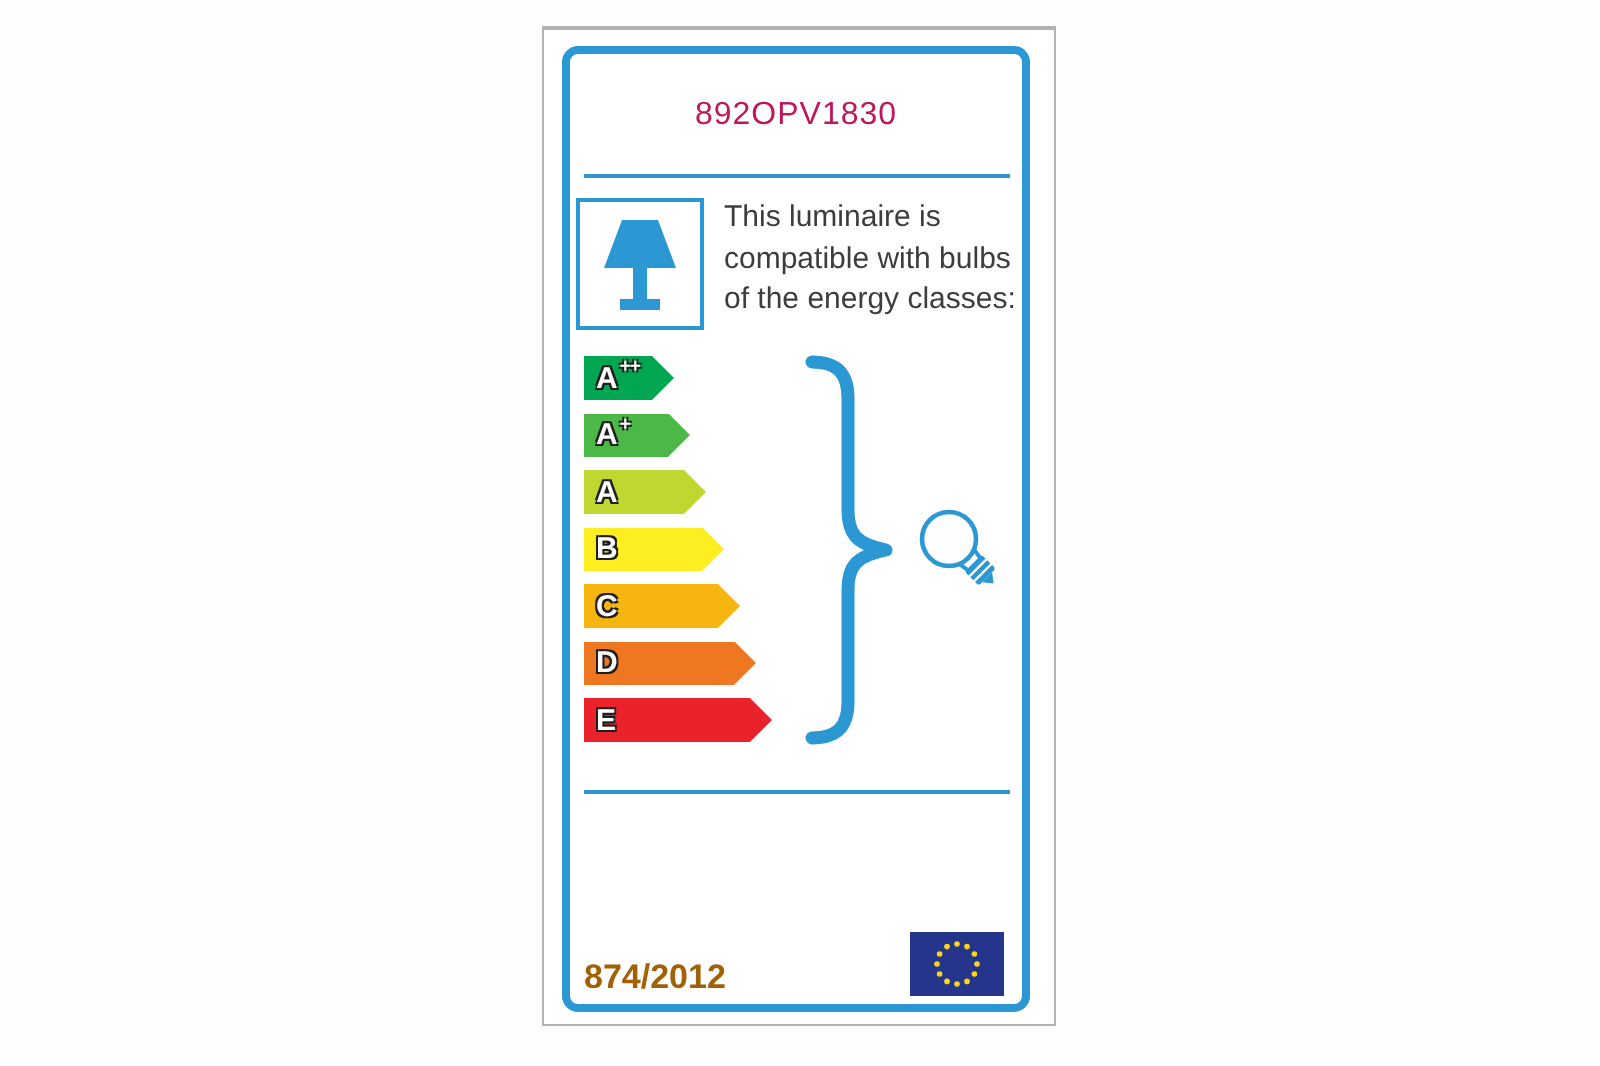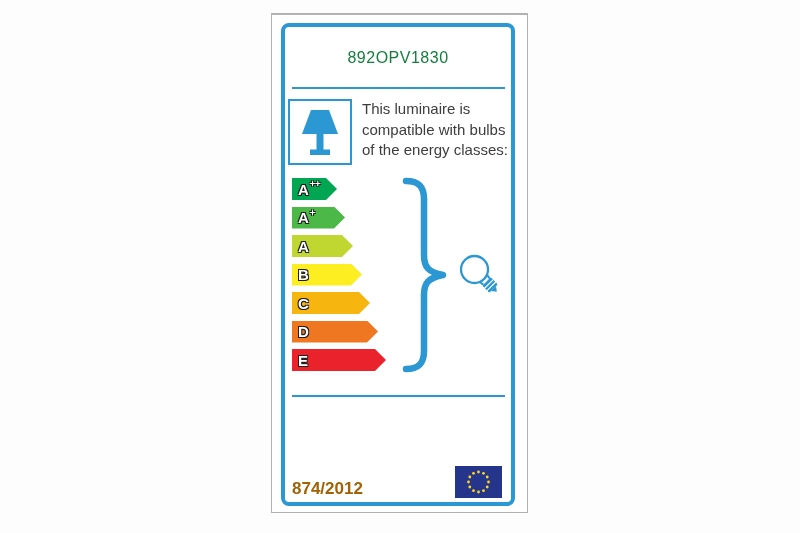--- a/index.html
+++ b/index.html
@@ -34,21 +34,21 @@
     border-radius: 8px;
   }
   .label-content { position: absolute; inset: 0; }
 
   .model-title {
     position: absolute;
     top: 22px; left: 0; width: 100%;
     text-align: center;
     font-size: 16px;
     letter-spacing: 0.5px;
-    color: #15803d;
+    color: #be185d;
   }
   .rule {
     position: absolute;
     left: 7px; width: 213px; height: 2px;
     background: #2b97d3;
   }
   .rule-top { top: 60px; }
   .rule-bottom { top: 368px; }
 
   .lamp-box {

